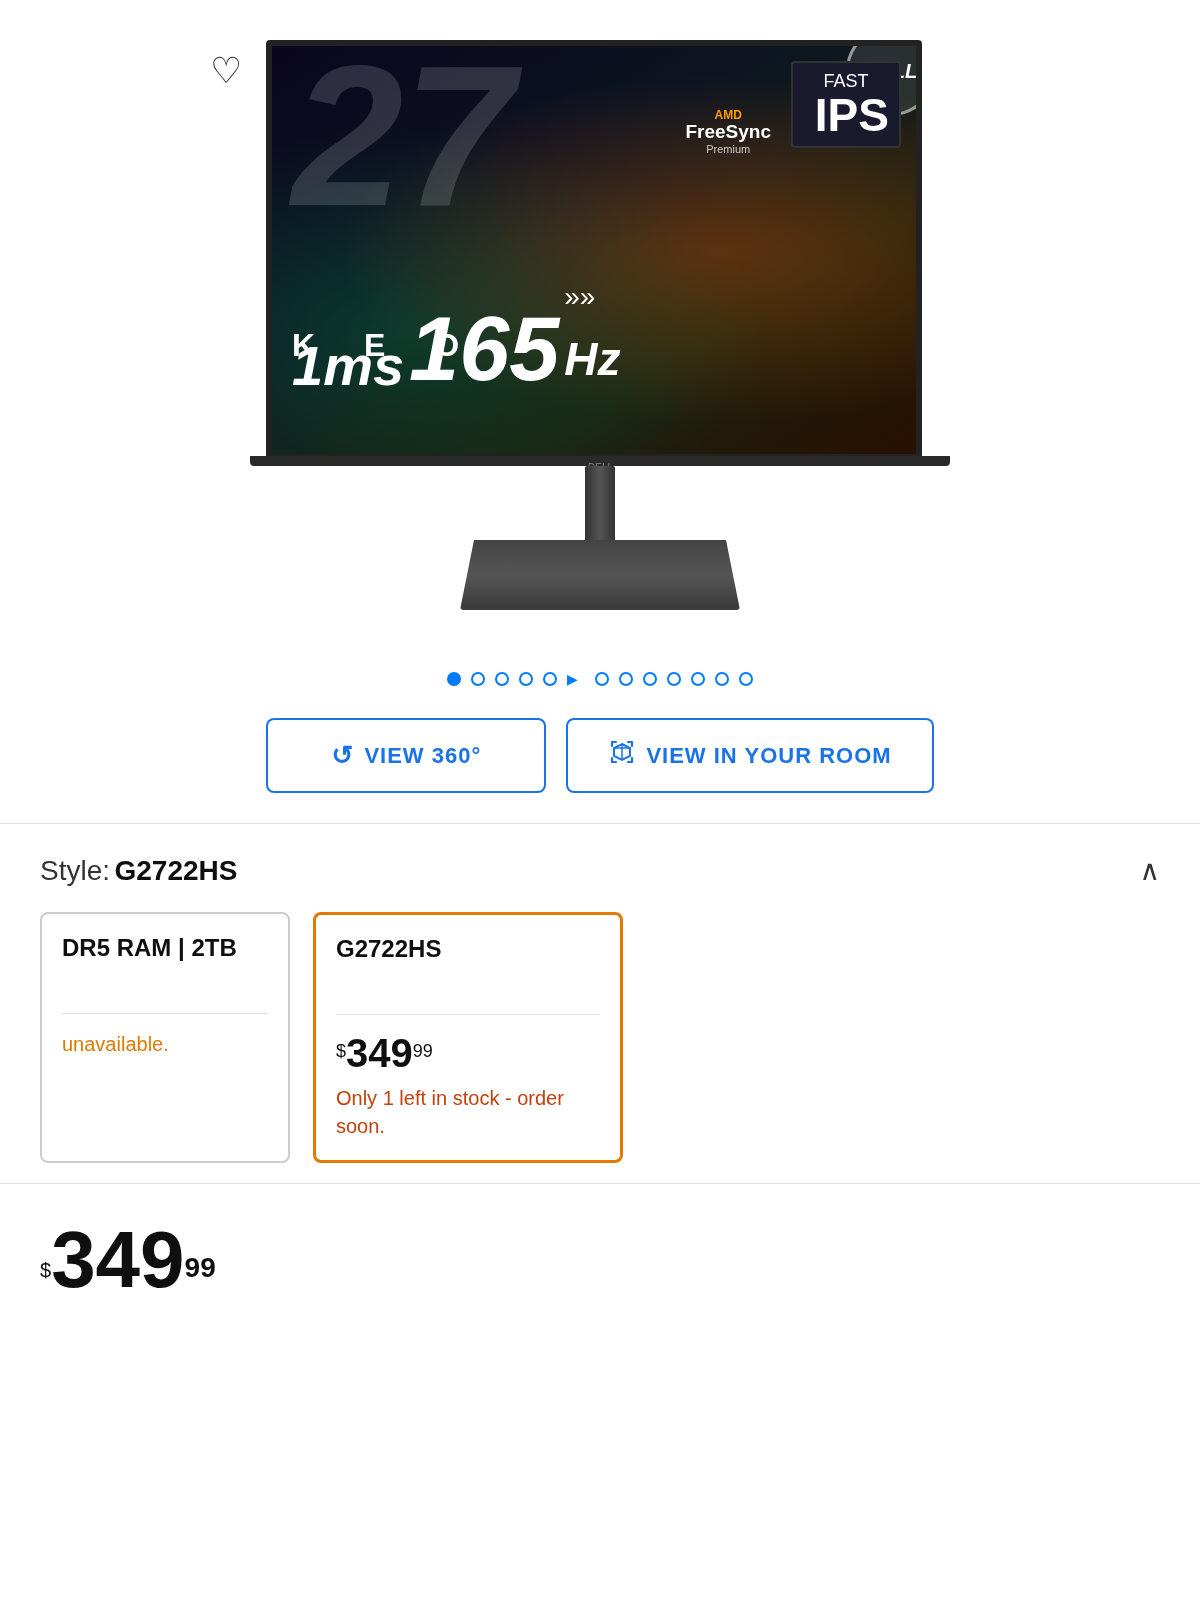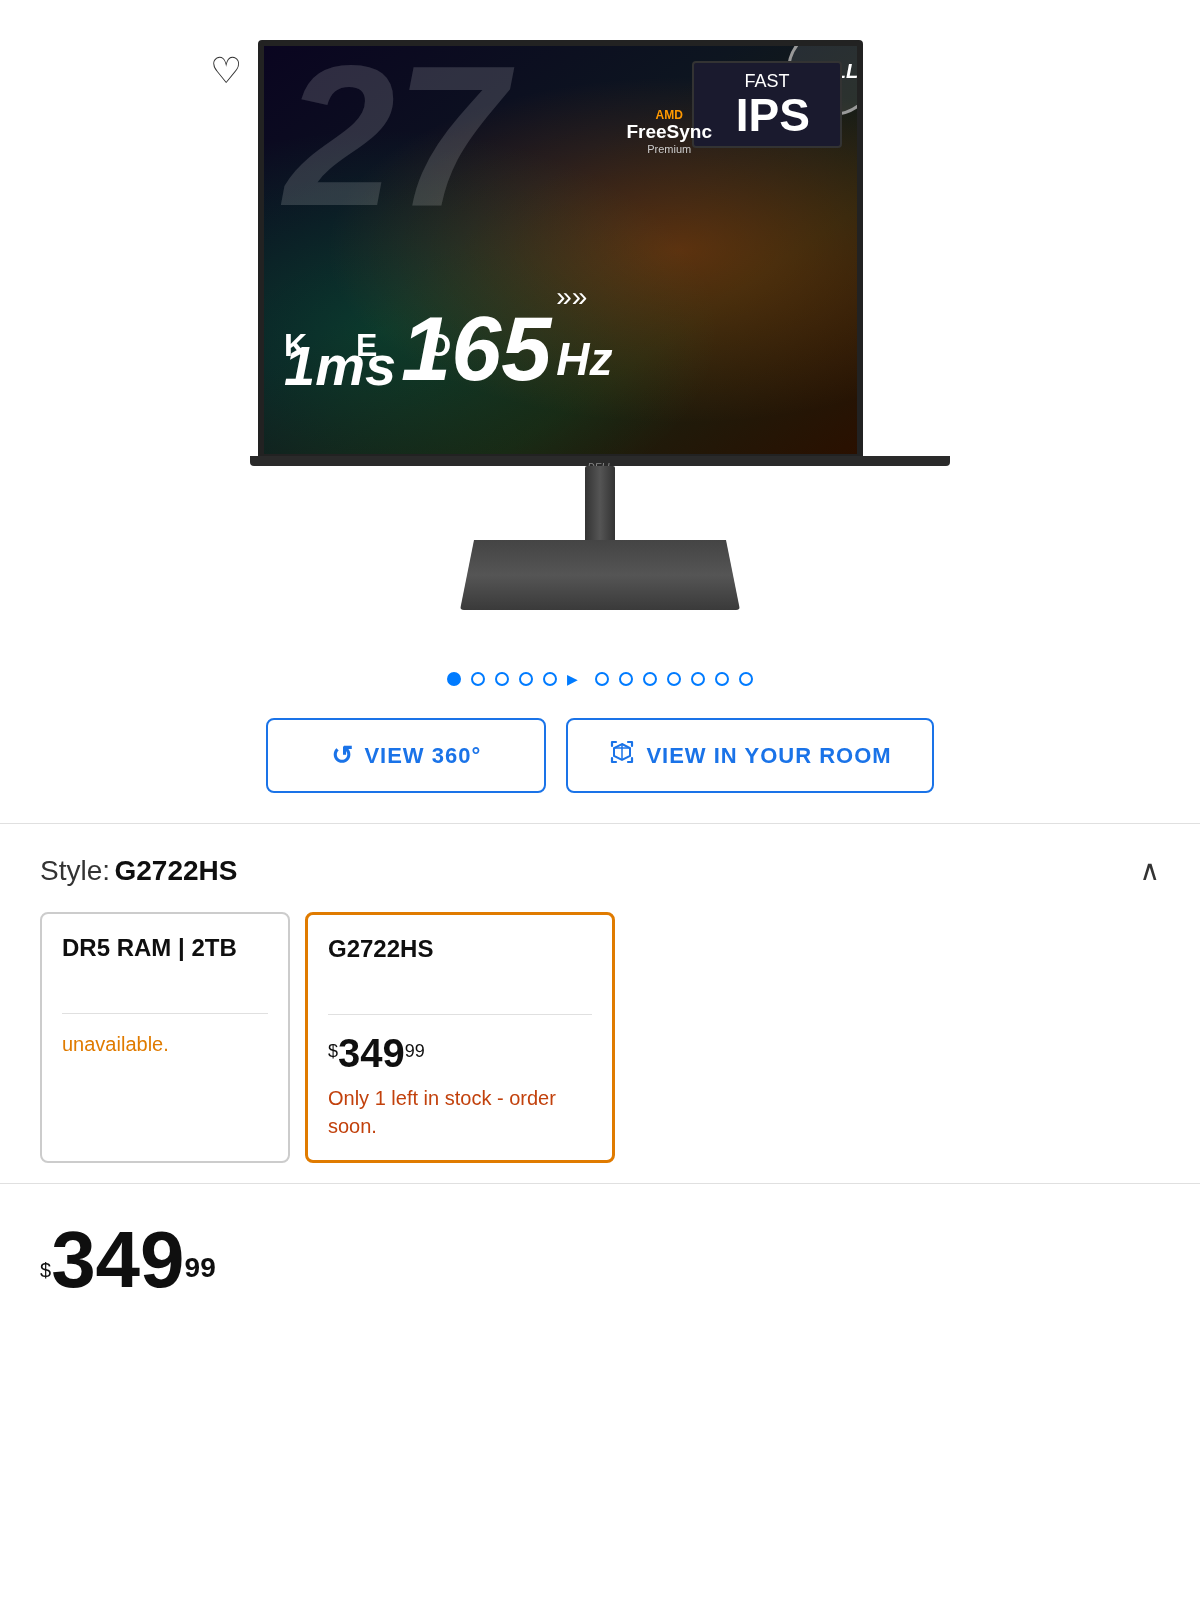--- a/index.html
+++ b/index.html
@@ -35,22 +35,22 @@
     
     .monitor-wrapper {
       position: relative;
       width: 820px;
       height: 580px;
     }
 
     .monitor-screen {
       position: absolute;
       top: 0;
-      left: 68px;
-      width: 605px;
+      left: 76px;
+      width: 656px;
       height: 420px;
       background: linear-gradient(135deg, #1a0a2e 0%, #0d1b2a 30%, #1a2a1a 60%, #2d1500 80%, #ff6600 100%);
       border-radius: 4px 4px 0 0;
       overflow: hidden;
       border: 6px solid #222;
     }
 
     .screen-content {
       position: relative;
       width: 100%;
@@ -82,21 +82,21 @@
     }
 
     
     .fast-ips-badge {
       position: absolute;
       top: 15px;
       right: 15px;
       background: #1a1a2e;
       border: 2px solid #333;
       border-radius: 4px;
-      padding: 8px 30px;
+      padding: 8px 10px;
       color: #fff;
       text-align: center;
     }
 
     .fast-ips-badge .fast {
       font-size: 18px;
       font-weight: 400;
       display: block;
     }
 
@@ -314,21 +314,21 @@
 
     .chevron-up {
       font-size: 28px;
       color: #333;
       cursor: pointer;
     }
 
     
     .style-cards {
       display: flex;
-      gap: 0;
+      gap: 8px;
       overflow: hidden;
       margin: 0 -40px;
       padding: 0 40px;
     }
 
     .style-card {
       border: 2px solid #ccc;
       border-radius: 8px;
       padding: 20px;
       min-width: 280px;

